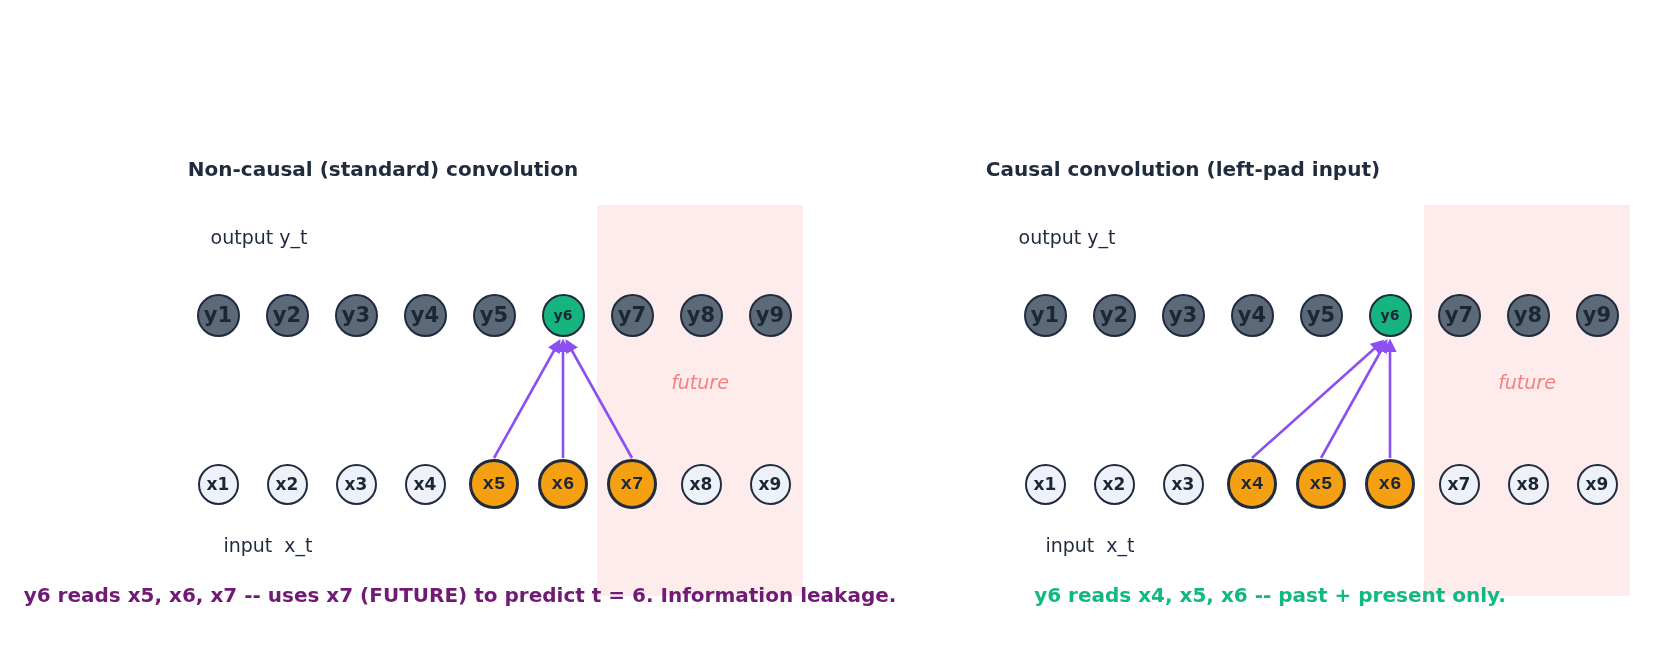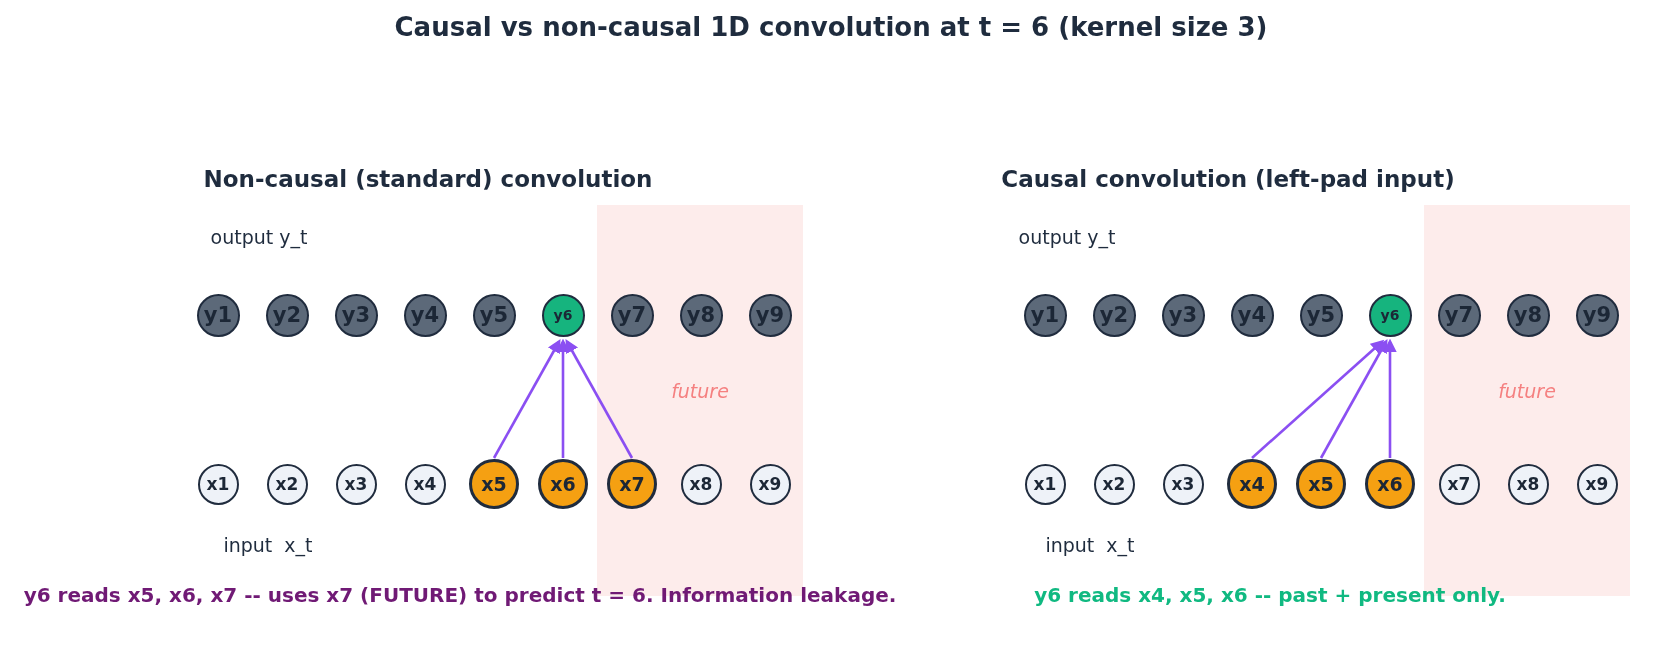--- a/index.html
+++ b/index.html
@@ -12,23 +12,23 @@
     overflow: hidden;
   }
   .abs { position: absolute; transform: translateX(-50%); white-space: pre; }
 
   .title {
     left: 831px; top: 12px;
     font-size: 26px; font-weight: bold;
     color: var(--text-dark, #1f2c3e);
   }
   .heading {
-    font-size: 23px; font-weight: bold;
+    font-size: 20px; font-weight: bold;
     color: var(--text-dark, #1f2c3e);
-    top: 166px; z-index: 5; margin-left: 45px;
+    top: 157px; z-index: 5;
   }
   .heading.p0 { left: 383px; }
   .heading.p1 { left: 1183px; }
 
   .future-rect {
     position: absolute;
     top: 205px; width: 206px; height: 391px;
     background: var(--future-bg, #fdeceb);
     z-index: 1;
   }
@@ -42,21 +42,21 @@
     text-align: right;
   }
   .output-label { top: 226px; }
   .output-label.p0 { left: 259px; }
   .output-label.p1 { left: 1067px; }
   .input-label  { top: 534px; }
   .input-label.p0 { left: 268px; }
   .input-label.p1 { left: 1090px; }
 
   .future-label {
-    top: 380px; font-size: 19px; font-style: italic;
+    top: 371px; font-size: 19px; font-style: italic;
     color: var(--future-text, #f58080);
     z-index: 2;
   }
   .future-label.p0 { left: 700px; }
   .future-label.p1 { left: 1527px; }
 
   .caption {
     top: 583px; font-size: 20px; font-weight: bold; z-index: 6;
   }
   .caption.p0 { left: 460px; }
@@ -68,34 +68,33 @@
     box-sizing: border-box;
     display: flex; align-items: center; justify-content: center;
     font-weight: bold;
     color: var(--node-label, #1c2736);
     border: 2.5px solid var(--node-border, #202c3e);
     z-index: 3;
   }
   .node.gray          { background: var(--gray-node, #5c6979);  font-size: 21px; }
   .node.active_output { background: var(--green-node, #16b47e); font-size: 14px; }
   .node.plain         { background: var(--plain-node, #eef2f8); font-size: 17px; border-width: 2.2px; }
-  .node.active_input  { background: var(--orange-node, #f5a012); font-size: 19px; border-width: 3px; }
+  .node.active_input  { background: var(--orange-node, #f5a012); font-size: 19px; border-width: 3px; font-family: Liberation Mono, monospace; }
 
   #arrows-svg {
     position: absolute; left: 0; top: 0;
     z-index: 4; pointer-events: none;
   }
   #arrows-svg line { stroke-width: 2.6px; }
 </style>
 </head>
 <body>
 
 <div id="stage">
 
-  <div class="abs title">Causal vs non-causal 1D convolution at t = 6 (kernel size 3)</div>
 
   <section>
     <div class="future-rect p0"></div>
     <div class="abs heading p0">Non-causal (standard) convolution</div>
     <div class="abs axis-label output-label p0">output y_t</div>
     <div class="abs axis-label input-label p0">input  x_t</div>
     <div class="abs future-label p0">future</div>
     <div class="abs caption p0" style="color: #701a75;">y6 reads x5, x6, x7 -- uses x7 (FUTURE) to predict t = 6. Information leakage.</div>
   </section>
 

